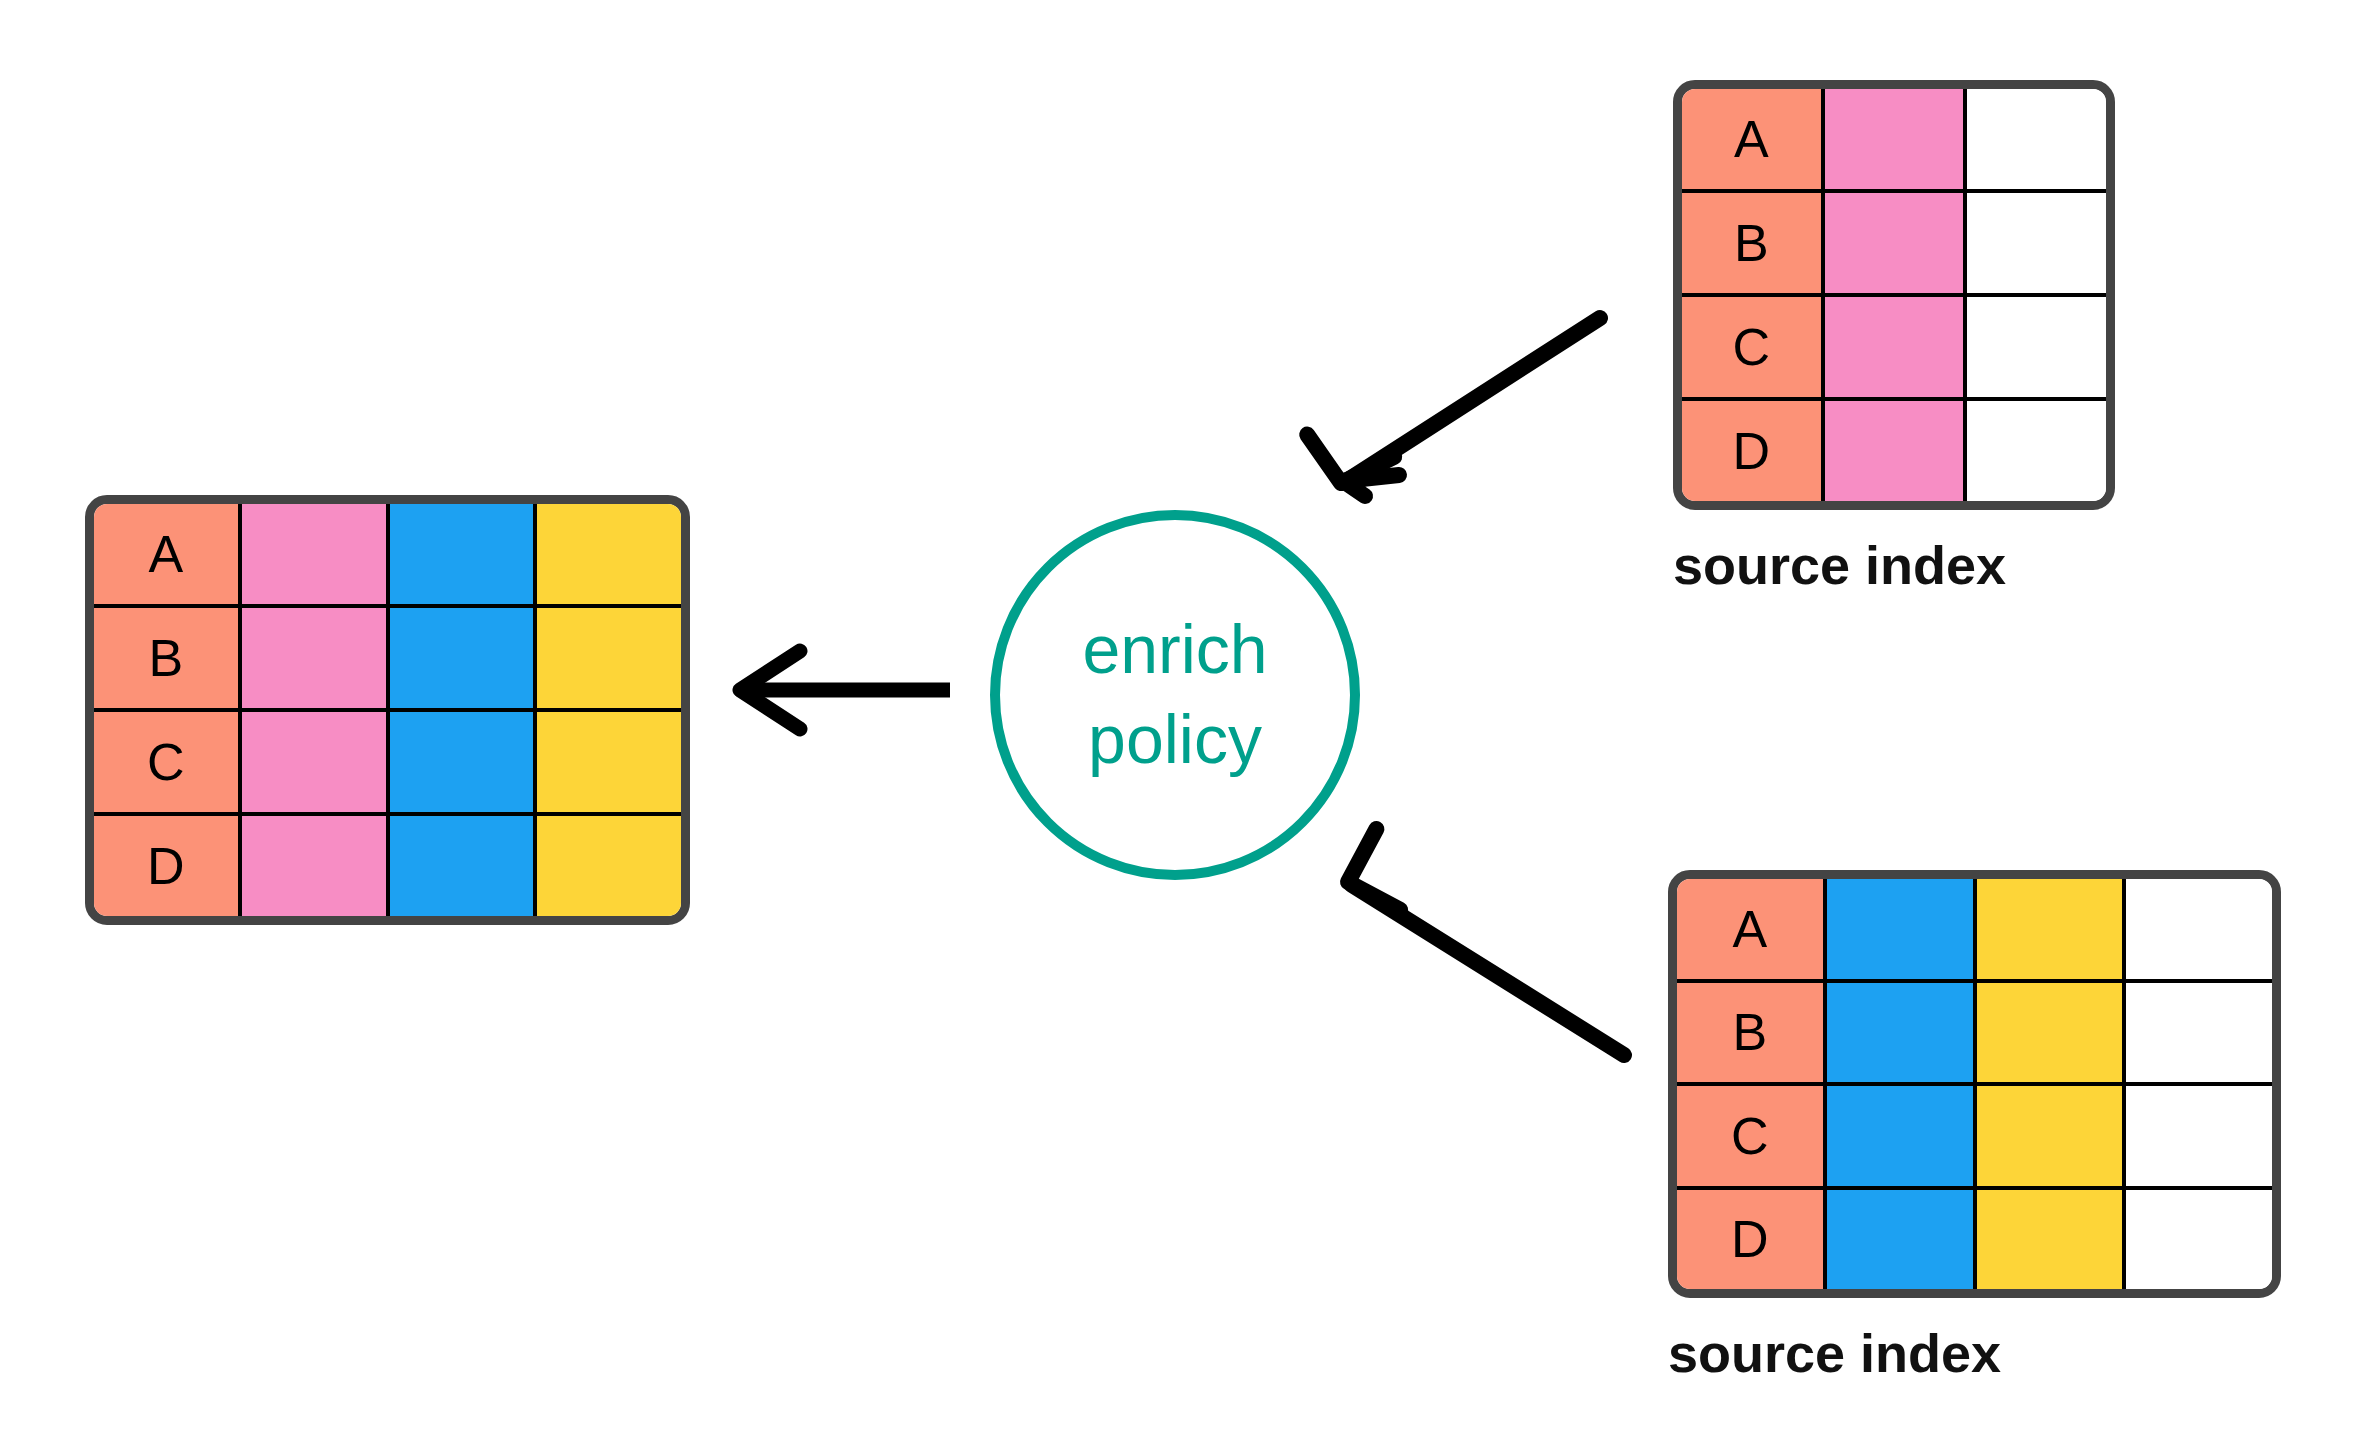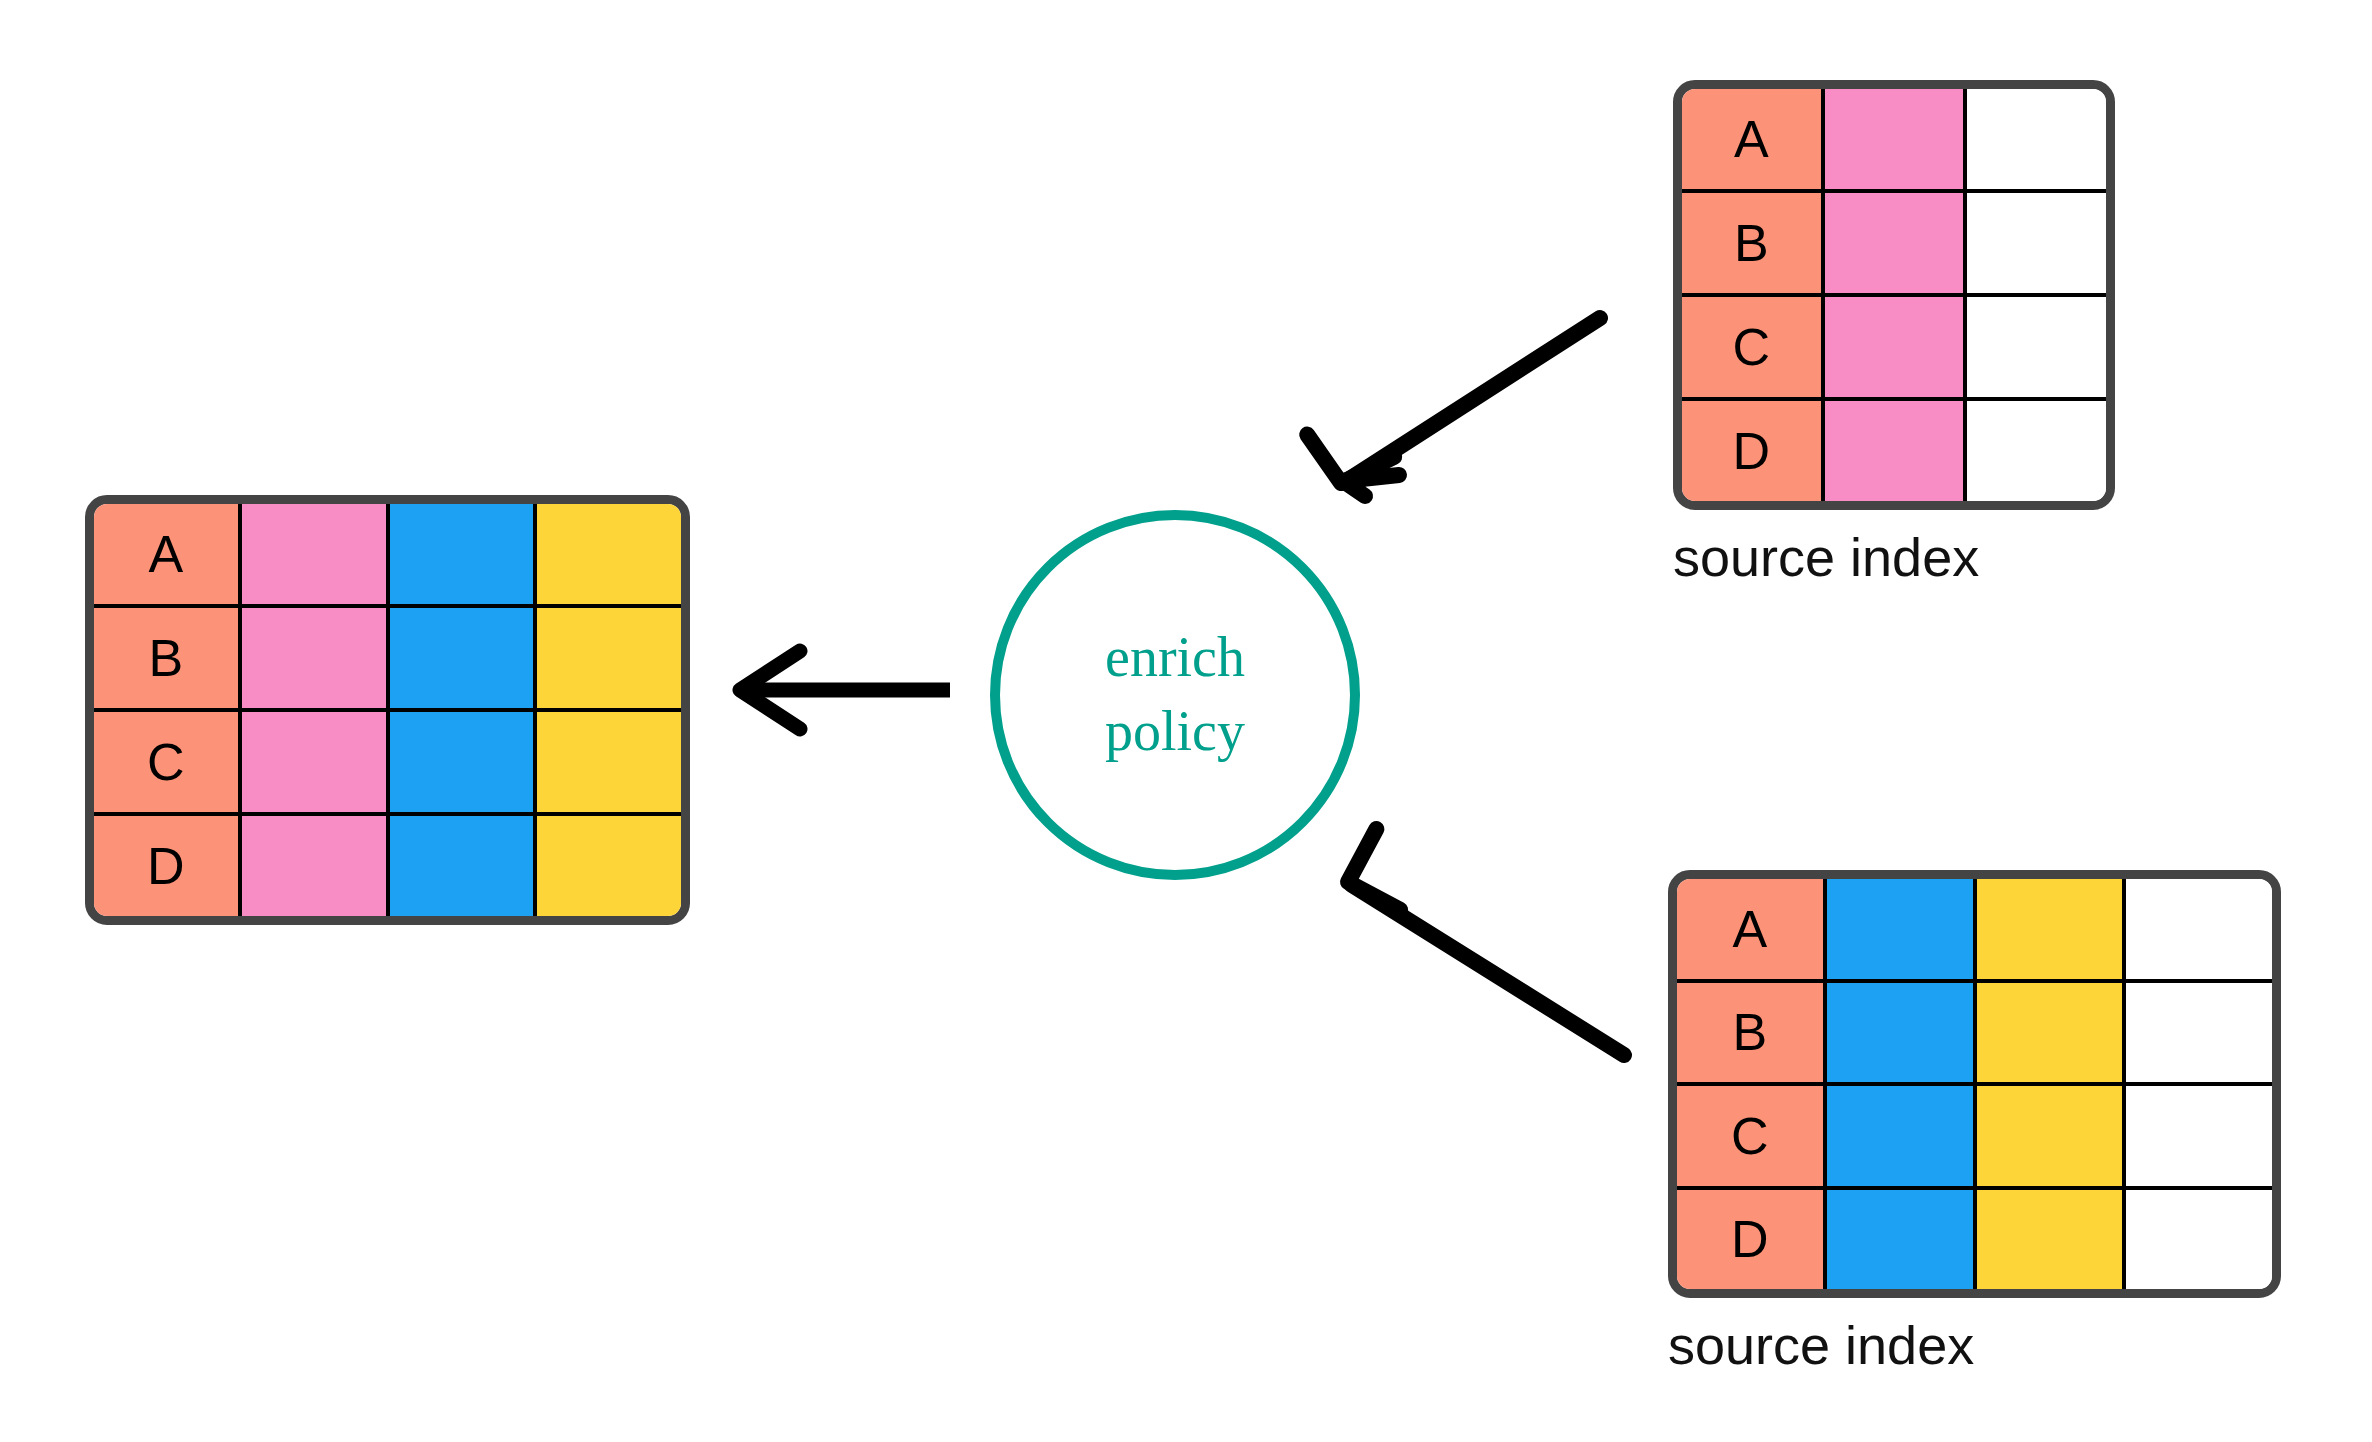--- a/index.html
+++ b/index.html
@@ -70,45 +70,46 @@
   }
 
   
   .fill-orange { background: #FC9277; }
   .fill-pink   { background: #F78DC4; }
   .fill-blue   { background: #1DA1F2; }
   .fill-yellow { background: #FDD538; }
   .fill-white  { background: #ffffff; }
 
   .index-caption {
-    margin-top: 18px;
+    margin-top: 26px;
     font-size: 54px;
     line-height: 1.1;
     color: #111111;
     font-family: "Liberation Sans", sans-serif;
     white-space: nowrap;
+    font-weight: bold;
   }
 
   
   .policy-circle {
     position: absolute;
     box-sizing: border-box;
     border-radius: 50%;
     border: 10px solid #00A08C;
     background: #ffffff;
     display: flex;
     align-items: center;
     justify-content: center;
     text-align: center;
   }
   .policy-text {
     color: #00A08C;
-    font-size: 56px;
+    font-size: 68px;
     line-height: 1.32;
-    font-family: Liberation Serif, serif;
+    font-family: Liberation Sans, sans-serif;
     white-space: pre-line;
   }
 
   
   .arrow-svg {
     position: absolute;
     overflow: visible;
     pointer-events: none;
   }
 </style>

